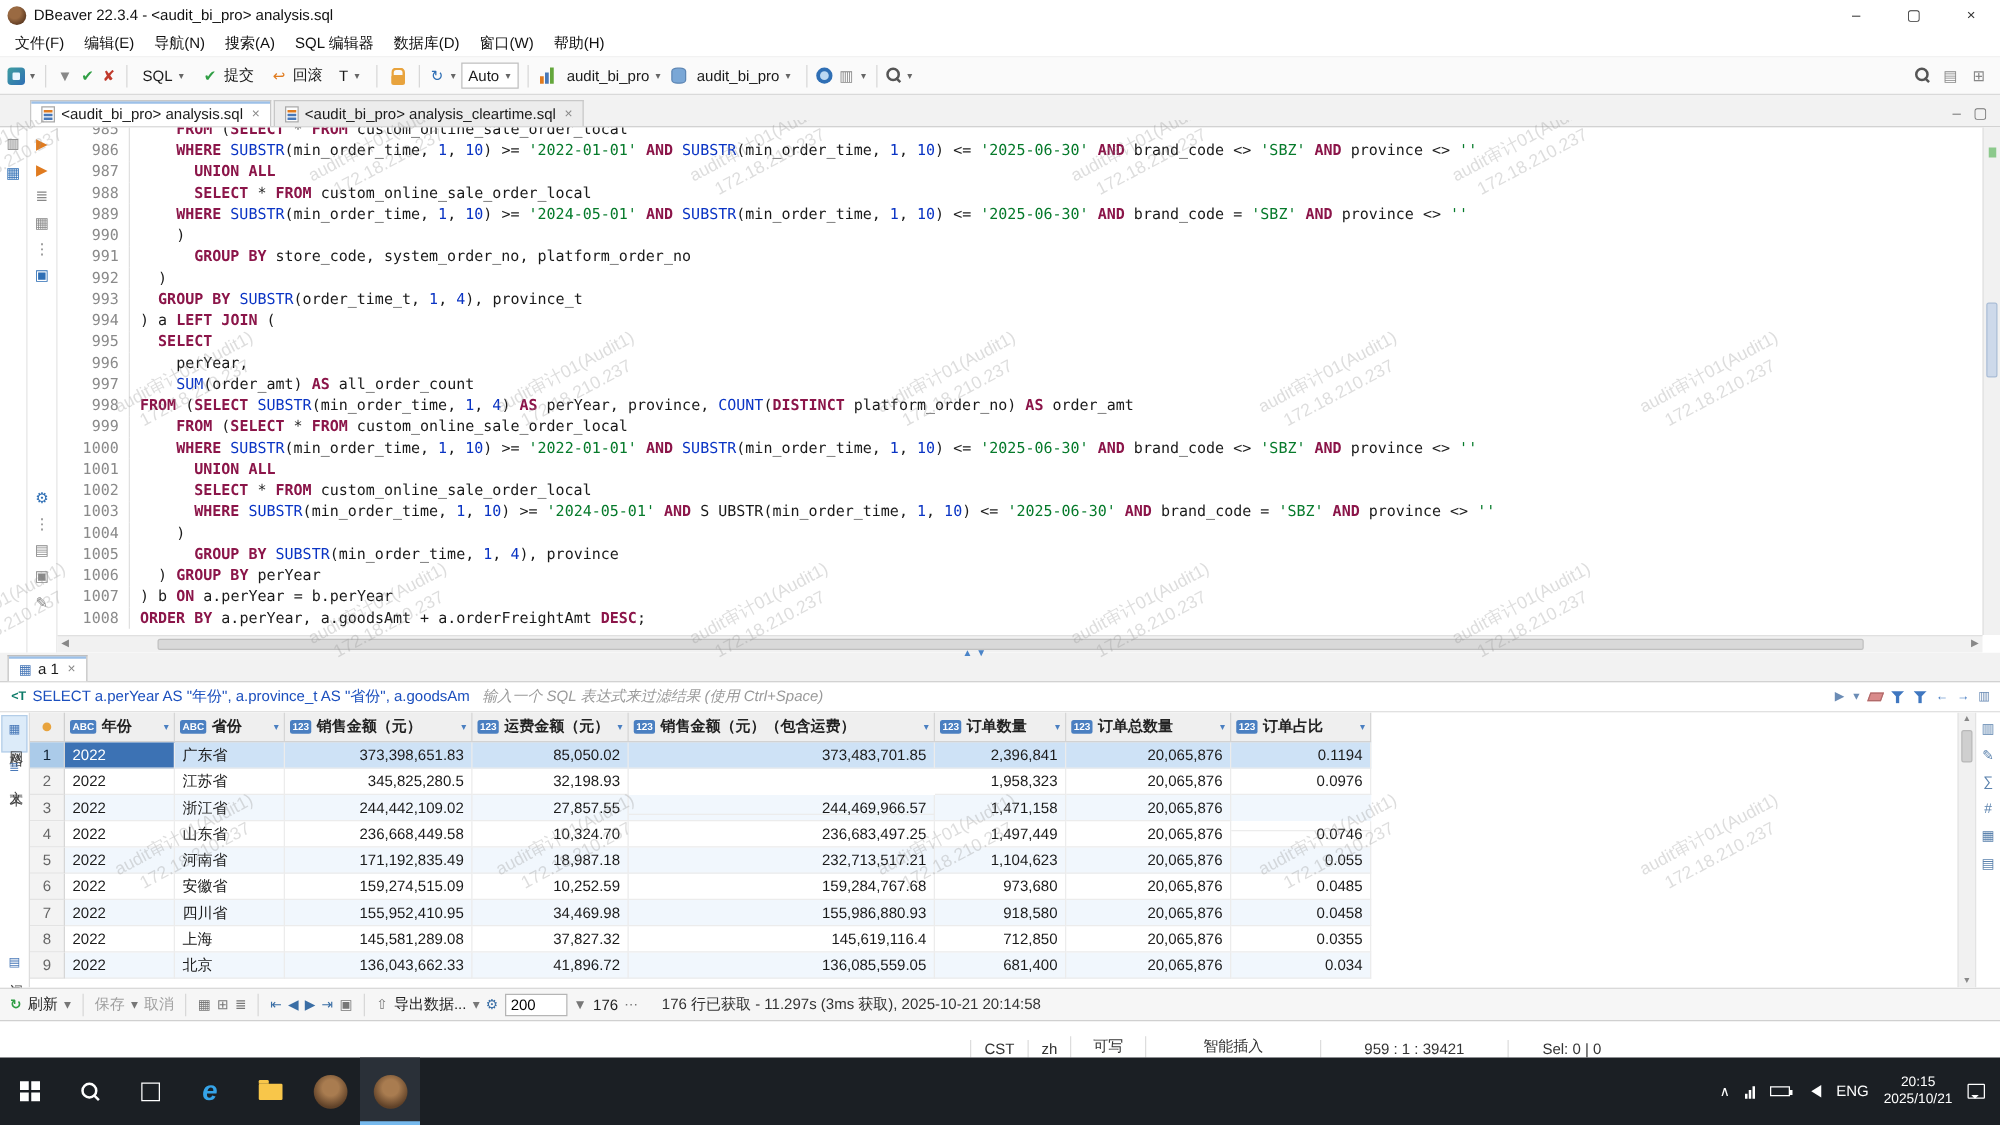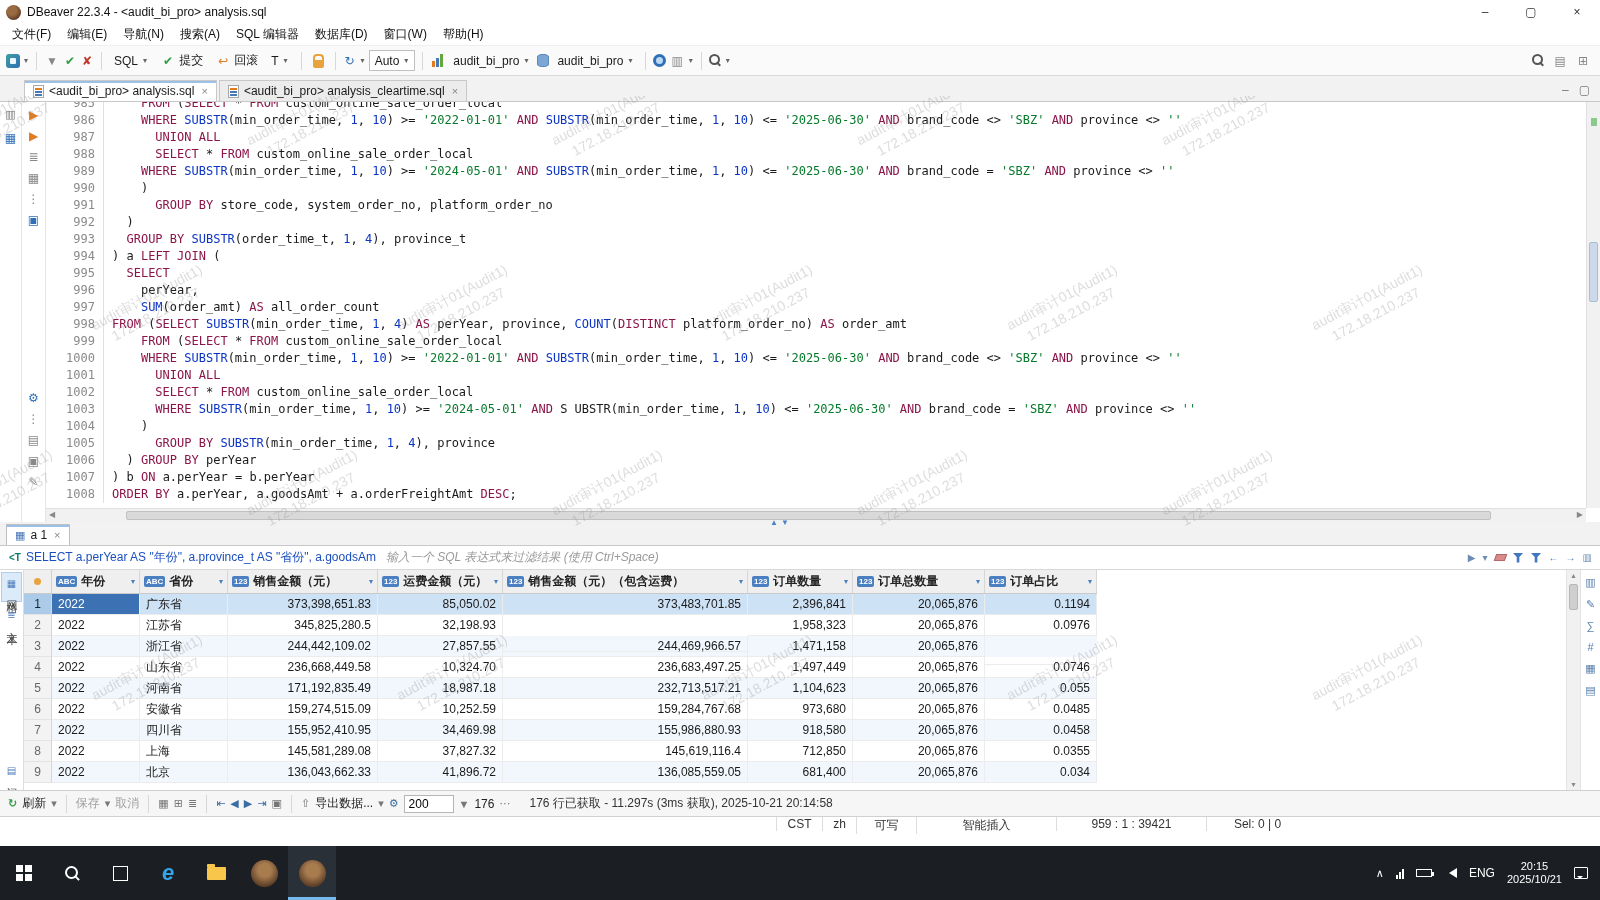--- a/index.html
+++ b/index.html
@@ -51,21 +51,21 @@
 .tabbar-right{margin-left:auto;display:flex;gap:10px;padding:0 10px 4px 0;color:#777}
 
 
 .editor{height:420px;flex:0 0 auto;position:relative;background:#fff}
 .fastbar{position:absolute;left:0;top:0;bottom:0;width:22px;border-right:1px solid #e6e6e6;display:flex;flex-direction:column;align-items:center;padding-top:6px;gap:10px;color:#777;font-size:11px}
 .edtoolbar{position:absolute;left:22px;top:0;bottom:0;width:24px;border-right:1px solid #e6e6e6;display:flex;flex-direction:column;align-items:center;padding-top:6px;gap:7px;font-size:11px;color:#777}
 .codearea{position:absolute;left:46px;right:14px;top:0;bottom:14px;overflow:hidden}
 .codewrap{margin-top:-7px}
 .cl{display:flex;line-height:17px;font-family:"DejaVu Sans Mono","Liberation Mono",monospace;font-size:12px;white-space:pre}
 .ln{flex:0 0 58px;text-align:right;padding-right:8px;color:#8a8a8a;border-right:1px solid #e0e0e0;margin-right:8px}
-.tk-kw{color:var(--c-kw,#8b1549);font-weight:normal}
+.tk-kw{color:var(--c-kw,#8b1549);font-weight:bold}
 .tk-fn{color:var(--c-fn,#0a34c4)}
 .tk-num{color:var(--c-num,#0a34c4)}
 .tk-str{color:var(--c-str,#067a2b)}
 .vscroll{position:absolute;right:0;top:0;bottom:14px;width:14px;background:#f1f1f1;border-left:1px solid #e0e0e0}
 .vthumb{position:absolute;left:2px;right:2px;top:140px;height:60px;background:#cdd9ea;border:1px solid #aabdd6;border-radius:2px}
 .vmark{position:absolute;left:4px;width:6px;top:16px;height:8px;background:#8cc98c}
 .hscroll{position:absolute;left:46px;right:14px;bottom:0;height:14px;background:#f1f1f1;border-top:1px solid #e0e0e0}
 .harrow{position:absolute;top:1px;font-size:8px;color:#888}
 .harrow.l{left:3px}.harrow.r{right:3px}
 .hthumb{position:absolute;left:80px;right:95px;top:2px;bottom:2px;background:#d9d9d9;border:1px solid #c0c0c0;border-radius:2px}
@@ -122,21 +122,21 @@
 .res-toolbar{height:26px;flex:0 0 auto;border-top:1px solid #cfcfcf;background:#f6f6f6;display:flex;align-items:center;padding:0 8px;gap:5px;white-space:nowrap}
 .rt-ico{font-size:11px;color:#777}
 .rt-ico.green{color:#2f9e44;font-weight:bold}
 .rt-ico.blue{color:#3a6ea5}
 .rt-label{color:#222}
 .rt-label.disabled{color:#a0a0a0}
 .fetch-input{width:50px;height:18px;border:1px solid #b5b5b5;font-size:12px;padding:0 4px;font-family:inherit}
 .rt-status{color:#333;margin-left:14px}
 
 
-.statusbar{height:30px;flex:0 0 auto;border-top:1px solid #d0d0d0;background:#fff;display:flex;align-items:flex-start;font-size:12px;color:#333}
+.statusbar{height:30px;flex:0 0 auto;border-top:1px solid #d0d0d0;background:#fff;display:flex;align-items:flex-end;font-size:12px;color:#333}
 .sb-spacer{flex:1 1 auto}
 .sb-seg{display:flex;align-items:center;justify-content:center;border-left:1px solid #ddd;padding:0 4px;flex:0 0 auto}
 .sb-tail{flex:0 0 292px;border-left:1px solid #ddd}
 
 
 .taskbar{height:54px;flex:0 0 auto;background:#1b1f24;display:flex;align-items:stretch;color:#fff}
 .tbtn{width:48px;display:flex;align-items:center;justify-content:center;flex:0 0 auto}
 .tbtn.active{background:#2a3038;box-shadow:inset 0 -3px 0 #76b9ed}
 .winlogo{display:grid;grid-template-columns:7px 7px;grid-template-rows:7px 7px;gap:2px}
 .winlogo i{background:#fff;display:block}

